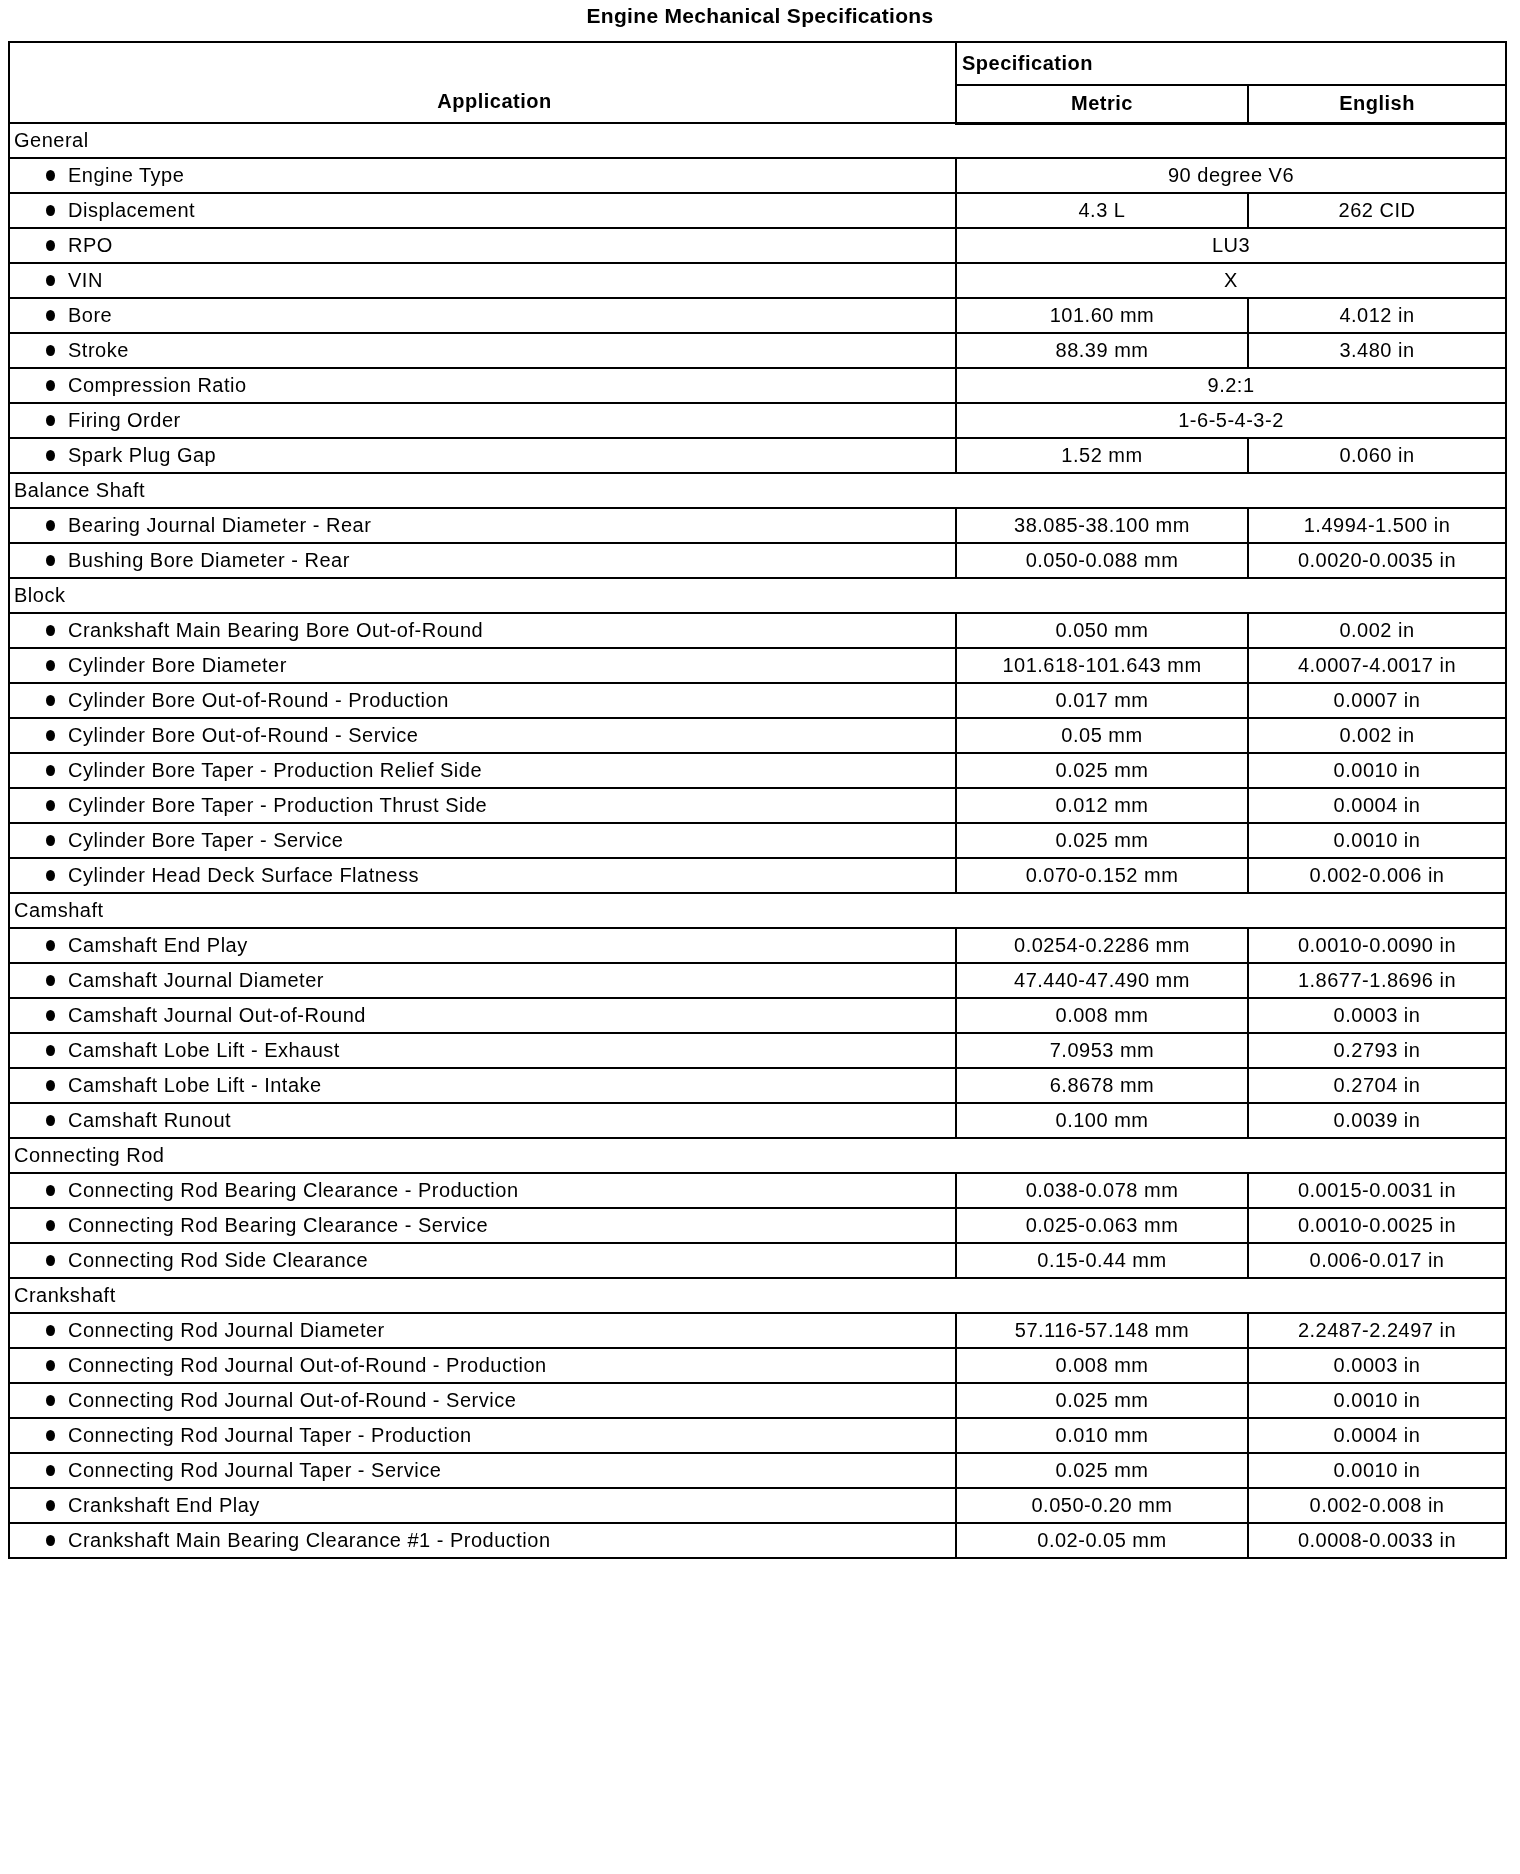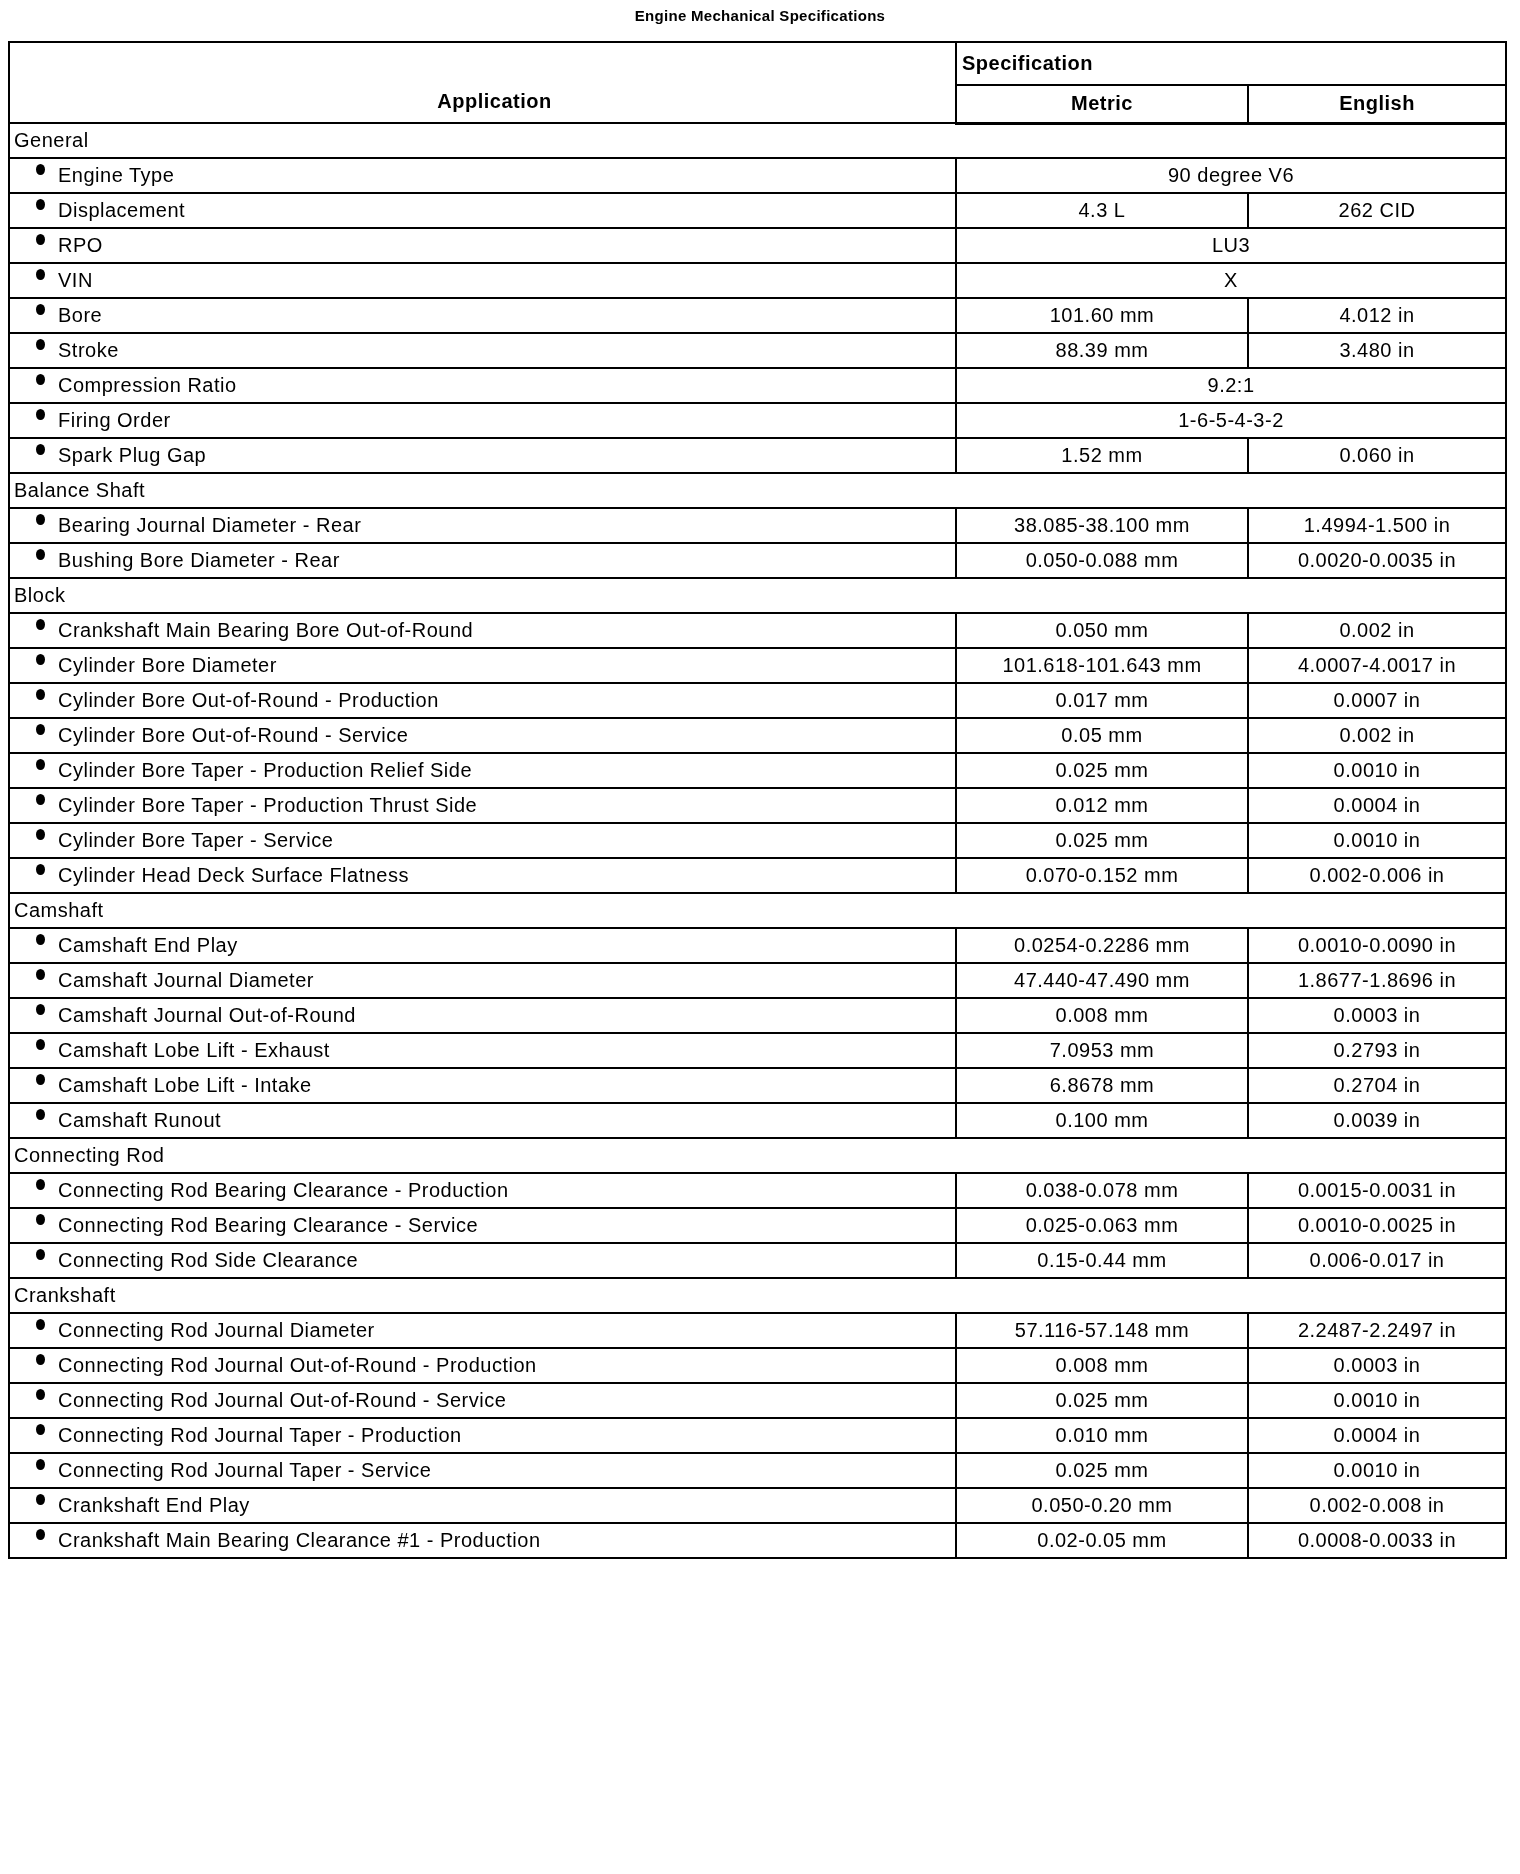--- a/index.html
+++ b/index.html
@@ -6,21 +6,21 @@
   html, body { background: #ffffff; }
   body {
     width: 1520px; height: 1874px; overflow: hidden;
     font-family: "Liberation Sans", sans-serif;
     color: #000000;
     -webkit-font-smoothing: none;
   }
   .title {
     text-align: center;
     font-weight: bold;
-    font-size: 15px;
+    font-size: 21px;
     letter-spacing: 0.3px;
     padding-top: 4px;
     line-height: 24px;
   }
   table.spec-table {
     border-collapse: collapse;
     table-layout: fixed;
     margin-left: 8px;
     margin-top: 13px;
     width: 1497px;
@@ -54,21 +54,22 @@
   }
   tbody tr { height: 35px; }
   td.section-cell {
     padding-left: 4px;
     vertical-align: middle;
     text-align: left;
   }
   td.app-cell { vertical-align: middle; }
   .app-flex {
     display: flex;
-    padding-left: 26px;
+    align-items: center;
+    padding-left: 36px;
   }
   .bullet {
     display: inline-block;
     width: 9px; height: 11px;
     background: #000000;
     border-radius: 50%;
     margin-right: 13px;
     flex: none;
   }
   td.metric-cell, td.english-cell, td.span-cell {

